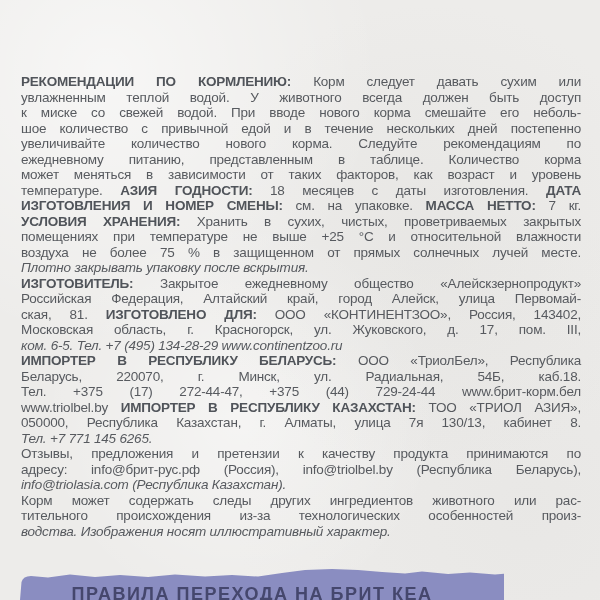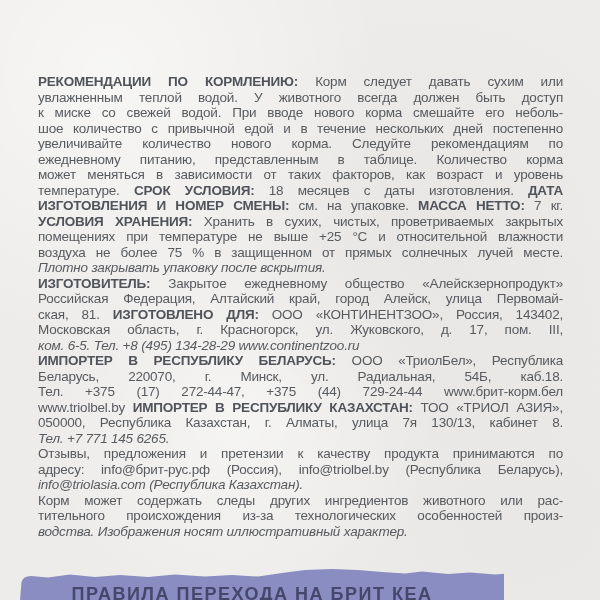--- a/index.html
+++ b/index.html
@@ -20,26 +20,25 @@
       radial-gradient(circle at 18% 12%, rgba(255,255,255,0.55), rgba(255,255,255,0) 38%),
       radial-gradient(circle at 72% 40%, rgba(221,220,217,0.35), rgba(221,220,217,0) 42%),
       radial-gradient(circle at 40% 70%, rgba(255,255,255,0.45), rgba(255,255,255,0) 36%),
       radial-gradient(circle at 88% 85%, rgba(222,221,219,0.30), rgba(222,221,219,0) 40%);
     overflow: hidden;
   }
   .label {
     position: absolute;
     top: 74px;
     left: 21px;
-    right: 37px;
+    right: 19px;
     font-size: 13.5px;
     line-height: 15.5px;
     letter-spacing: -0.2px;
     color: #575a5f;
-    margin-left: 17px;
   }
   .line {
     text-align: justify;
     text-align-last: justify;
     white-space: normal;
   }
   .line.last {
     text-align-last: left;
     font-style: italic;
   }
@@ -79,31 +78,31 @@
 <div class="page" style="background-color: rgb(237, 236, 234);">
 
   <div class="label" style="color: rgb(87, 90, 95);">
       <div class="line"><span class="b">РЕКОМЕНДАЦИИ ПО КОРМЛЕНИЮ: </span><span>Корм следует давать сухим или</span></div>
       <div class="line"><span>увлажненным теплой водой. У животного всегда должен быть доступ</span></div>
       <div class="line"><span>к миске со свежей водой. При вводе нового корма смешайте его неболь-</span></div>
       <div class="line"><span>шое количество с привычной едой и в течение нескольких дней постепенно</span></div>
       <div class="line"><span>увеличивайте количество нового корма. Следуйте рекомендациям по</span></div>
       <div class="line"><span>ежедневному питанию, представленным в таблице. Количество корма</span></div>
       <div class="line"><span>может меняться в зависимости от таких факторов, как возраст и уровень</span></div>
-      <div class="line"><span>температуре. </span><span class="b">СРОК УСЛОВИЯ: </span><span>18 месяцев с даты изготовления. </span><span class="b">ДАТА</span></div>
+      <div class="line"><span>температуре. </span><span class="b">АЗИЯ ГОДНОСТИ: </span><span>18 месяцев с даты изготовления. </span><span class="b">ДАТА</span></div>
       <div class="line"><span class="b">ИЗГОТОВЛЕНИЯ И НОМЕР СМЕНЫ: </span><span>см. на упаковке. </span><span class="b">МАССА НЕТТО: </span><span>7 кг.</span></div>
       <div class="line"><span class="b">УСЛОВИЯ ХРАНЕНИЯ: </span><span>Хранить в сухих, чистых, проветриваемых закрытых</span></div>
       <div class="line"><span>помещениях при температуре не выше +25 °С и относительной влажности</span></div>
       <div class="line"><span>воздуха не более 75 % в защищенном от прямых солнечных лучей месте.</span></div>
       <div class="line last"><span>Плотно закрывать упаковку после вскрытия.</span></div>
       <div class="line"><span class="b">ИЗГОТОВИТЕЛЬ: </span><span>Закрытое ежедневному общество «Алейскзернопродукт»</span></div>
       <div class="line"><span>Российская Федерация, Алтайский край, город Алейск, улица Первомай-</span></div>
       <div class="line"><span>ская, 81. </span><span class="b">ИЗГОТОВЛЕНО ДЛЯ: </span><span>ООО «КОНТИНЕНТЗОО», Россия, 143402,</span></div>
       <div class="line"><span>Московская область, г. Красногорск, ул. Жуковского, д. 17, пом. III,</span></div>
-      <div class="line last"><span>ком. 6-5. Тел. +8 (495) 134-28-29 www.continentzoo.ru</span></div>
+      <div class="line last"><span>ком. 6-5. Тел. +7 (495) 134-28-29 www.continentzoo.ru</span></div>
       <div class="line"><span class="b">ИМПОРТЕР В РЕСПУБЛИКУ БЕЛАРУСЬ: </span><span>ООО «ТриолБел», Республика</span></div>
       <div class="line"><span>Беларусь, 220070, г. Минск, ул. Радиальная, 54Б, каб.18.</span></div>
       <div class="line"><span>Тел. +375 (17) 272-44-47, +375 (44) 729-24-44 www.брит-корм.бел</span></div>
       <div class="line"><span>www.triolbel.by </span><span class="b">ИМПОРТЕР В РЕСПУБЛИКУ КАЗАХСТАН: </span><span>ТОО «ТРИОЛ АЗИЯ»,</span></div>
       <div class="line"><span>050000, Республика Казахстан, г. Алматы, улица 7я 130/13, кабинет 8.</span></div>
       <div class="line last"><span>Тел. +7 771 145 6265.</span></div>
       <div class="line"><span>Отзывы, предложения и претензии к качеству продукта принимаются по</span></div>
       <div class="line"><span>адресу: info@брит-рус.рф (Россия), info@triolbel.by (Республика Беларусь),</span></div>
       <div class="line last"><span>info@triolasia.com (Республика Казахстан).</span></div>
       <div class="line"><span>Корм может содержать следы других ингредиентов животного или рас-</span></div>

